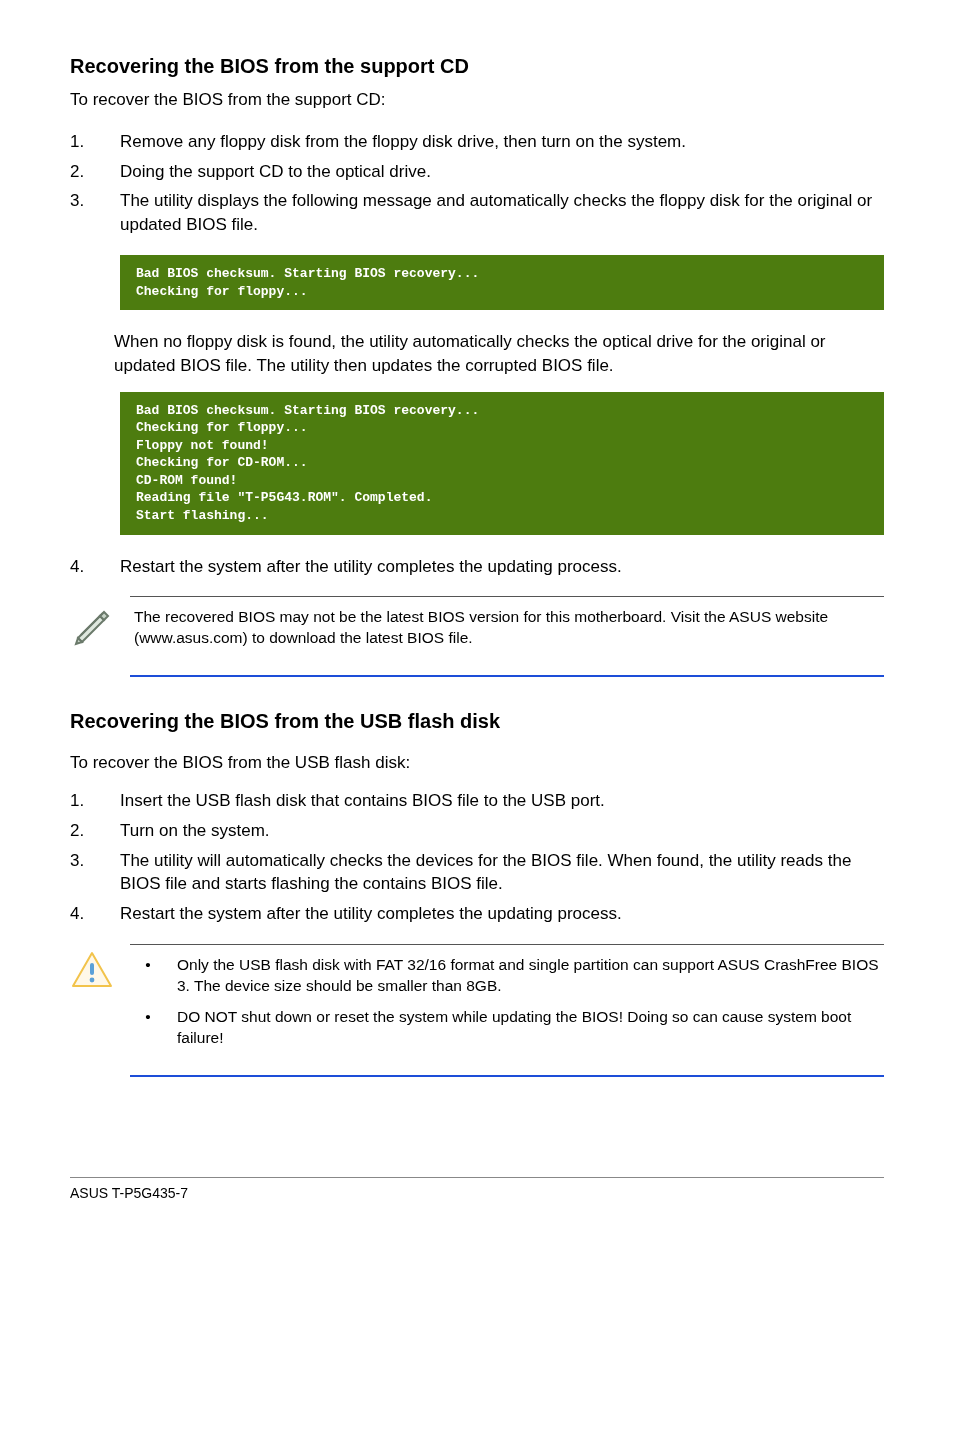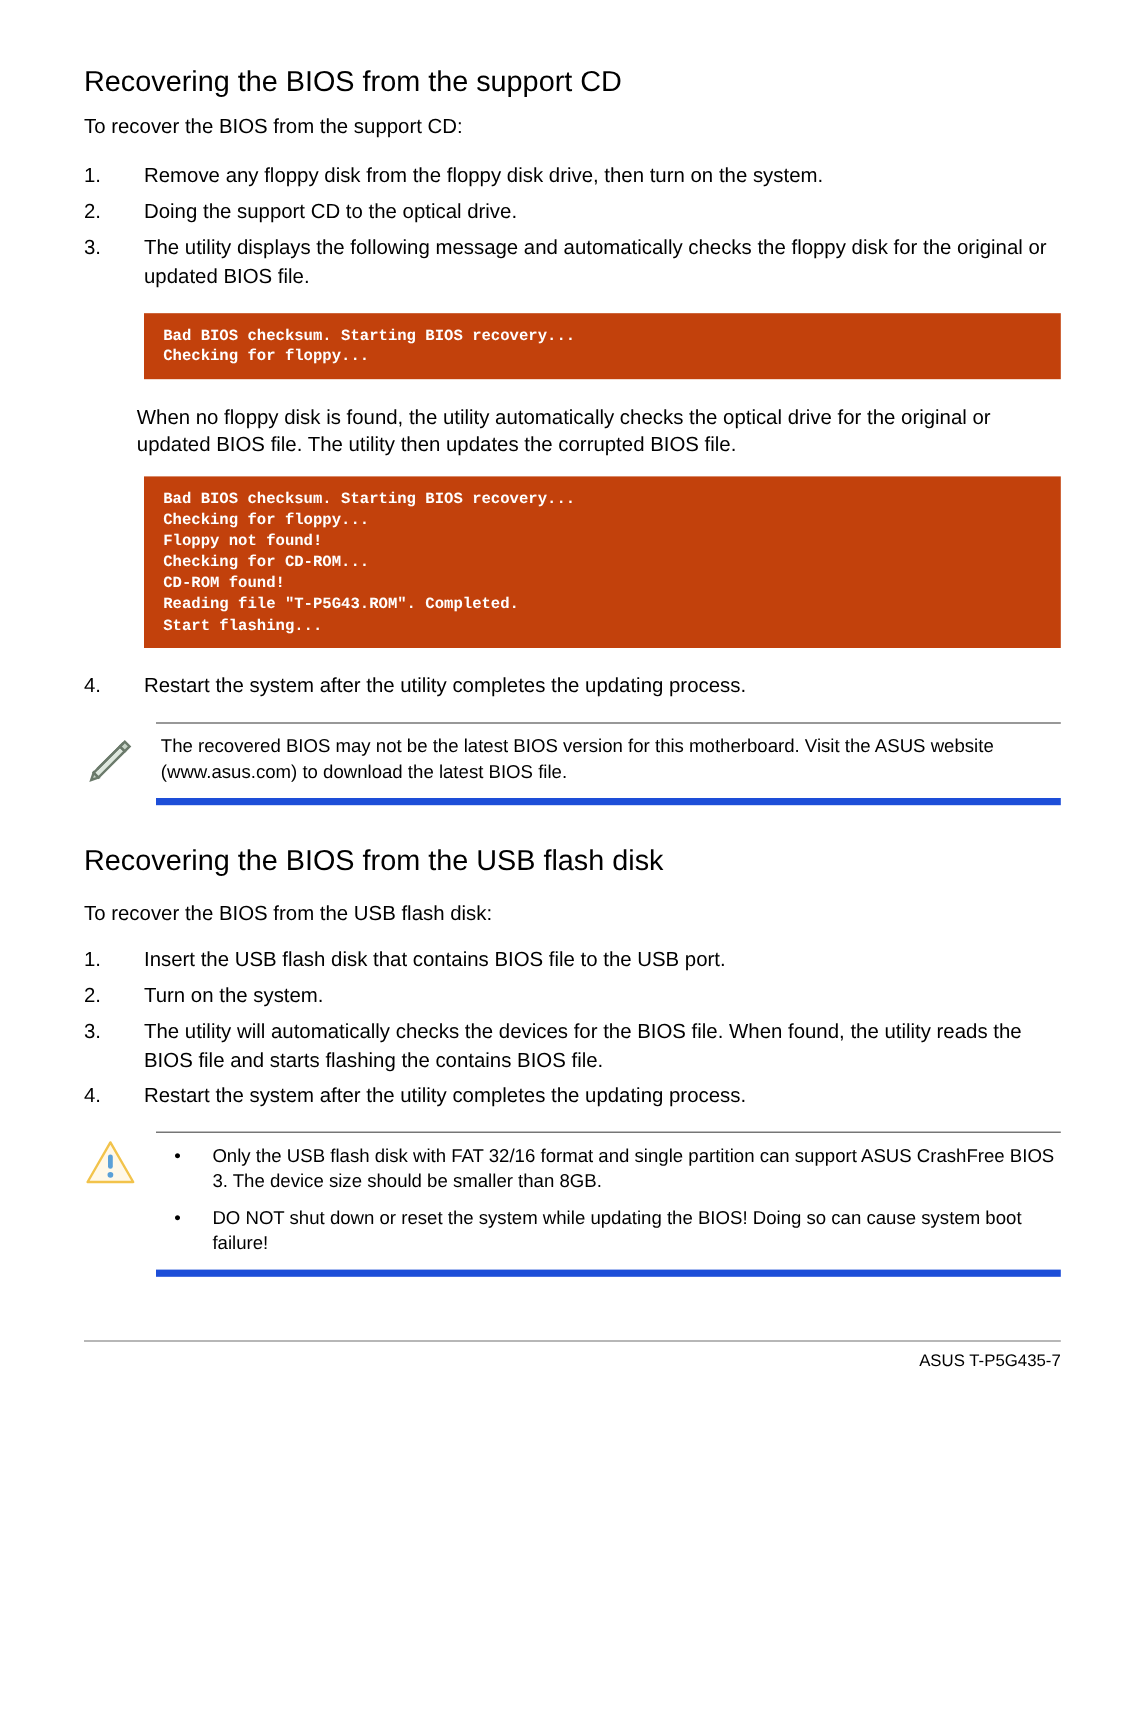--- a/index.html
+++ b/index.html
@@ -7,43 +7,43 @@
     font-family: Arial, Helvetica, sans-serif;
     color: #000;
     background: #fff;
     width: 954px;
     margin: 0 auto;
     padding: 52px 70px 40px 70px;
     font-size: 17px;
     line-height: 1.4;
   }
   .h2 {
-    font-size: 24px;
-    font-weight: normal;
+    font-size: 20px;
+    font-weight: bold;
     margin-bottom: 8px;
   }
   .intro {
     margin-bottom: 18px;
   }
   .num-list {
     list-style: none;
     margin-bottom: 18px;
   }
   .num-list li {
     display: flex;
     margin-bottom: 6px;
   }
   .num-list .num {
     min-width: 50px;
   }
   .num-list .txt {
     flex: 1;
   }
   .code-block {
-    background: #c2410c;
+    background: #4d7c0f;
     color: #fff;
     font-family: "Courier New", monospace;
     font-size: 13px;
     font-weight: bold;
     padding: 10px 16px;
     margin: 14px 0 20px 50px;
     white-space: pre;
     line-height: 1.35;
   }
   .para-indent {
@@ -59,22 +59,22 @@
     width: 60px;
     flex-shrink: 0;
     display: flex;
     align-items: flex-start;
     justify-content: flex-start;
     padding-top: 6px;
   }
   .note-body {
     flex: 1;
     border-top: 1px solid #555;
-    border-bottom: 6px solid #1d4ed8;
-    padding: 10px 4px 10px 4px;
+    border-bottom: 2px solid #1d4ed8;
+    padding: 10px 4px 26px 4px;
     font-size: 15.5px;
     line-height: 1.35;
   }
   .warn-list {
     list-style: none;
   }
   .warn-list li {
     display: flex;
     margin-bottom: 10px;
   }
@@ -82,23 +82,23 @@
   .warn-list .bullet {
     min-width: 28px;
     text-align: center;
   }
   .warn-list .btxt { flex: 1; margin-left: 15px; }
   .sub-intro {
     margin: 16px 0 14px 0;
   }
   .footer {
     display: flex;
-    justify-content: flex-end;
+    justify-content: flex-start;
     font-size: 14px;
-    margin-top: 53px;
+    margin-top: 100px;
     padding-top: 6px;
     border-top: 1px solid #888;
   }
 </style>
 </head>
 <body>
 
 <div class="h2">Recovering the BIOS from the support CD</div>
 <div class="intro">To recover the BIOS from the support CD:</div>
 

